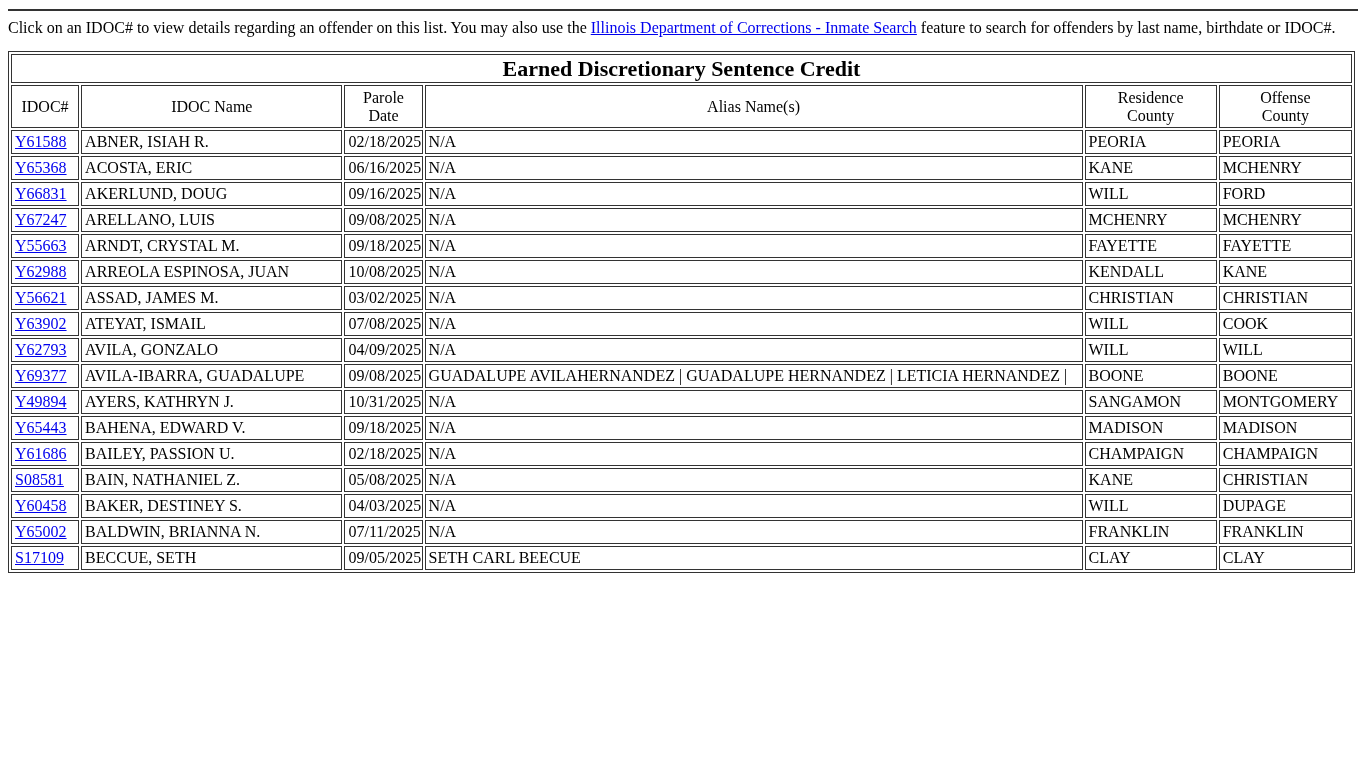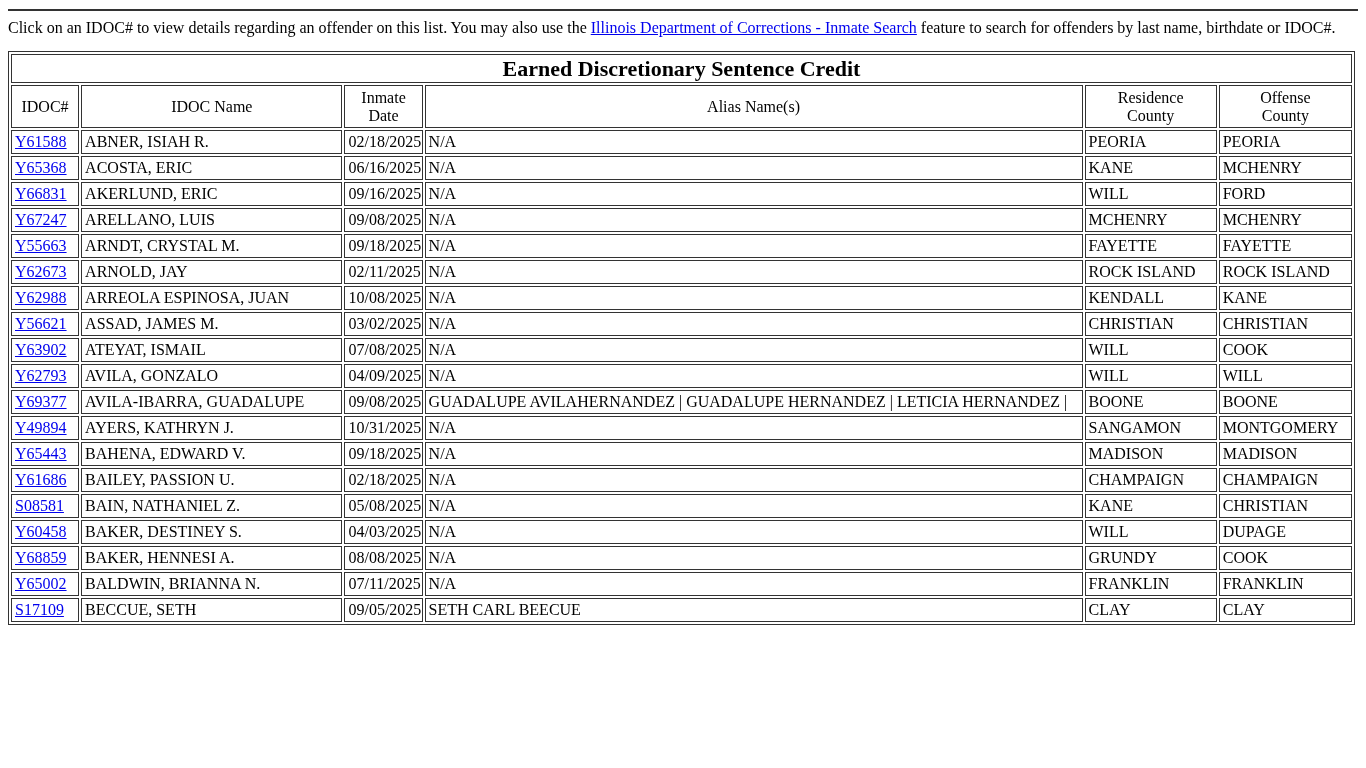--- a/index.html
+++ b/index.html
@@ -91,21 +91,21 @@
   </colgroup>
   <thead>
     <tr>
       <td class="title-cell" colspan="6">
         <div class="table-title">Earned Discretionary Sentence Credit</div>
       </td>
     </tr>
     <tr>
       <th><span>IDOC#</span></th>
       <th><span>IDOC Name</span></th>
-      <th><span>Inmate</span><br><span>Date</span></th>
+      <th><span>Parole</span><br><span>Date</span></th>
       <th><span>Alias Name(s)</span></th>
       <th><span>Residence</span><br><span>County</span></th>
       <th><span>Offense</span><br><span>County</span></th>
     </tr>
   </thead>
   <tbody>
       <tr>
         <td><a href="#">Y61588</a></td>
         <td>ABNER, ISIAH R.</td>
         <td>02/18/2025</td>
@@ -116,49 +116,41 @@
       <tr>
         <td><a href="#">Y65368</a></td>
         <td>ACOSTA, ERIC</td>
         <td>06/16/2025</td>
         <td>N/A</td>
         <td>KANE</td>
         <td>MCHENRY</td>
       </tr>
       <tr>
         <td><a href="#">Y66831</a></td>
-        <td>AKERLUND, ERIC</td>
+        <td>AKERLUND, DOUG</td>
         <td>09/16/2025</td>
         <td>N/A</td>
         <td>WILL</td>
         <td>FORD</td>
       </tr>
       <tr>
         <td><a href="#">Y67247</a></td>
         <td>ARELLANO, LUIS</td>
         <td>09/08/2025</td>
         <td>N/A</td>
         <td>MCHENRY</td>
         <td>MCHENRY</td>
       </tr>
       <tr>
         <td><a href="#">Y55663</a></td>
         <td>ARNDT, CRYSTAL M.</td>
         <td>09/18/2025</td>
         <td>N/A</td>
         <td>FAYETTE</td>
         <td>FAYETTE</td>
-      </tr>
-      <tr>
-        <td><a href="#">Y62673</a></td>
-        <td>ARNOLD, JAY</td>
-        <td>02/11/2025</td>
-        <td>N/A</td>
-        <td>ROCK ISLAND</td>
-        <td>ROCK ISLAND</td>
       </tr>
       <tr>
         <td><a href="#">Y62988</a></td>
         <td>ARREOLA ESPINOSA, JUAN</td>
         <td>10/08/2025</td>
         <td>N/A</td>
         <td>KENDALL</td>
         <td>KANE</td>
       </tr>
       <tr>
@@ -227,28 +219,20 @@
       </tr>
       <tr>
         <td><a href="#">Y60458</a></td>
         <td>BAKER, DESTINEY S.</td>
         <td>04/03/2025</td>
         <td>N/A</td>
         <td>WILL</td>
         <td>DUPAGE</td>
       </tr>
       <tr>
-        <td><a href="#">Y68859</a></td>
-        <td>BAKER, HENNESI A.</td>
-        <td>08/08/2025</td>
-        <td>N/A</td>
-        <td>GRUNDY</td>
-        <td>COOK</td>
-      </tr>
-      <tr>
         <td><a href="#">Y65002</a></td>
         <td>BALDWIN, BRIANNA N.</td>
         <td>07/11/2025</td>
         <td>N/A</td>
         <td>FRANKLIN</td>
         <td>FRANKLIN</td>
       </tr>
       <tr>
         <td><a href="#">S17109</a></td>
         <td>BECCUE, SETH</td>

